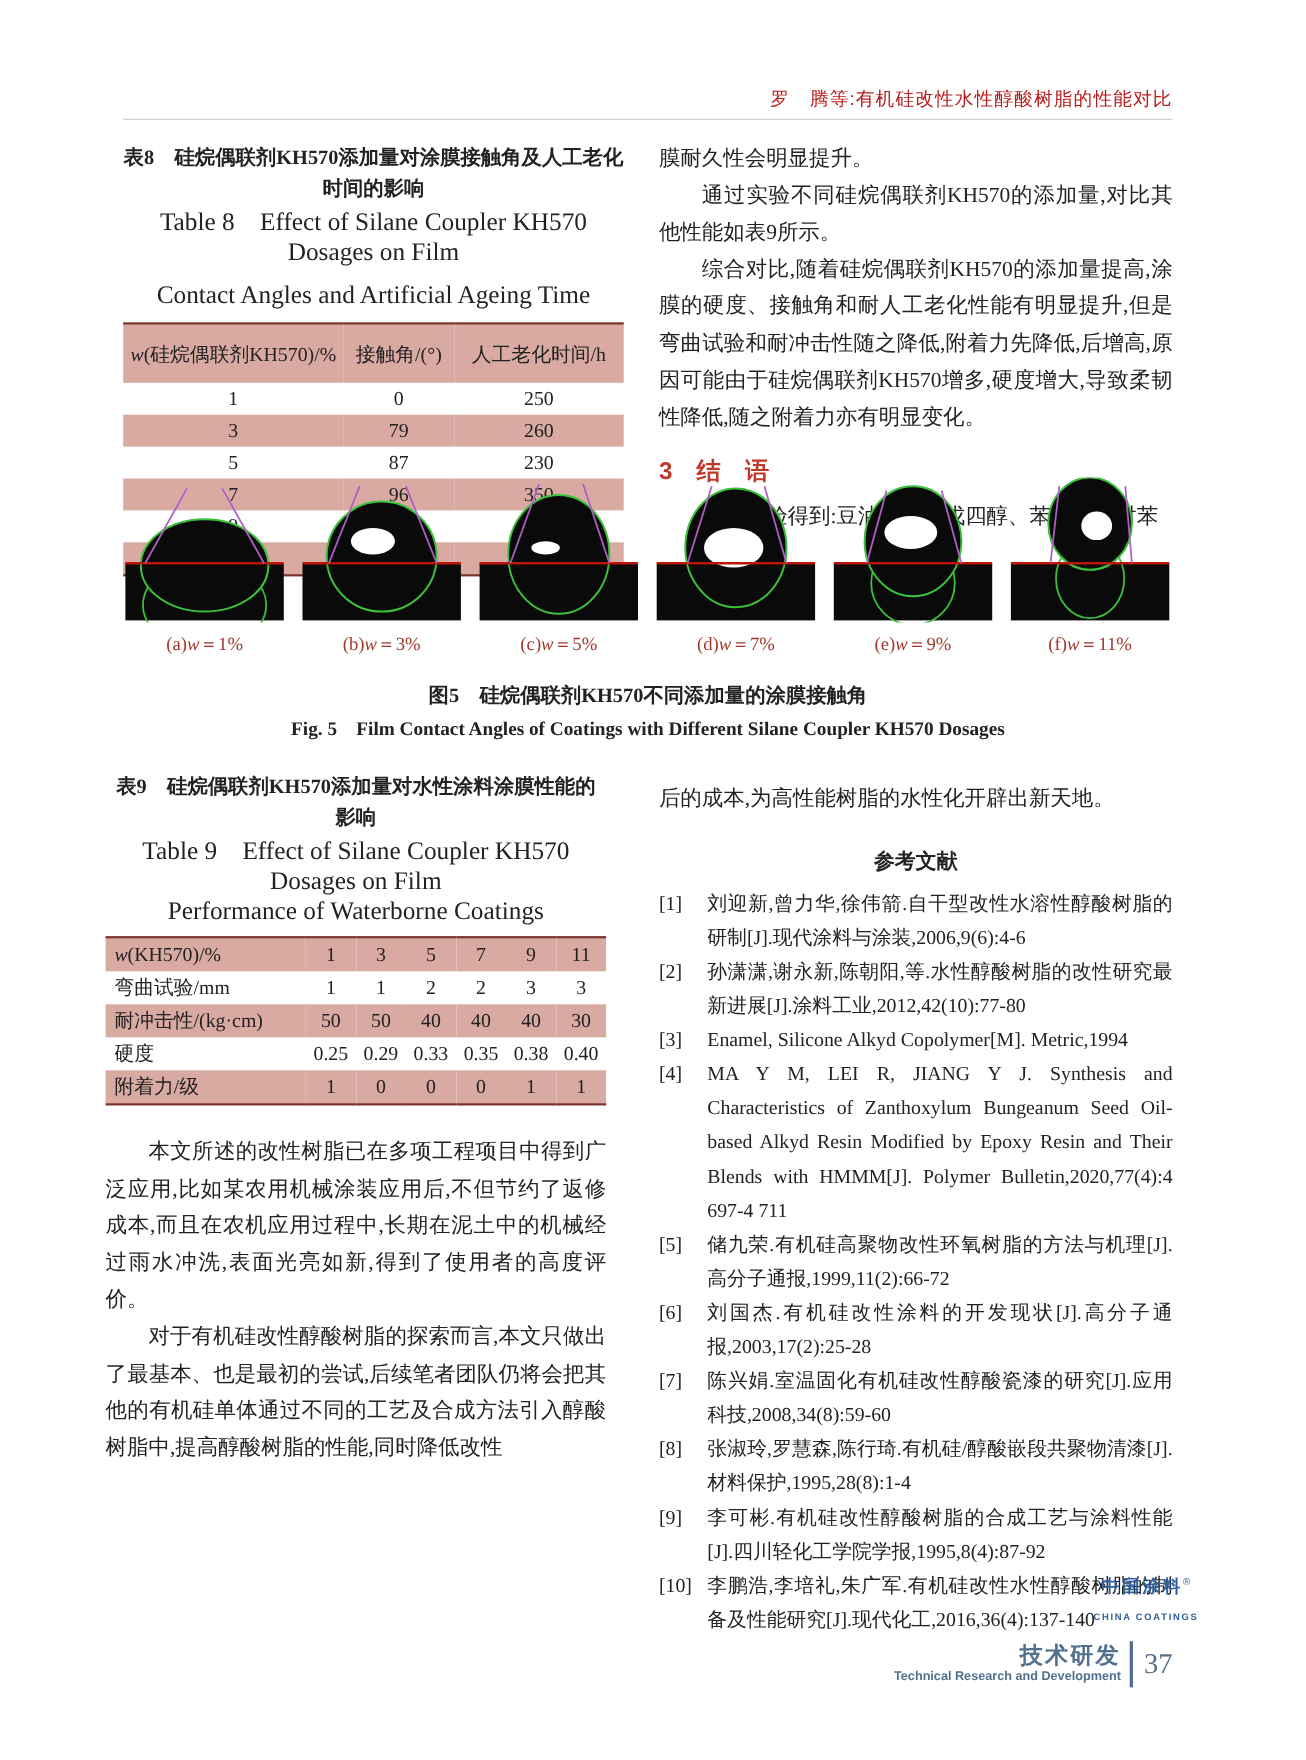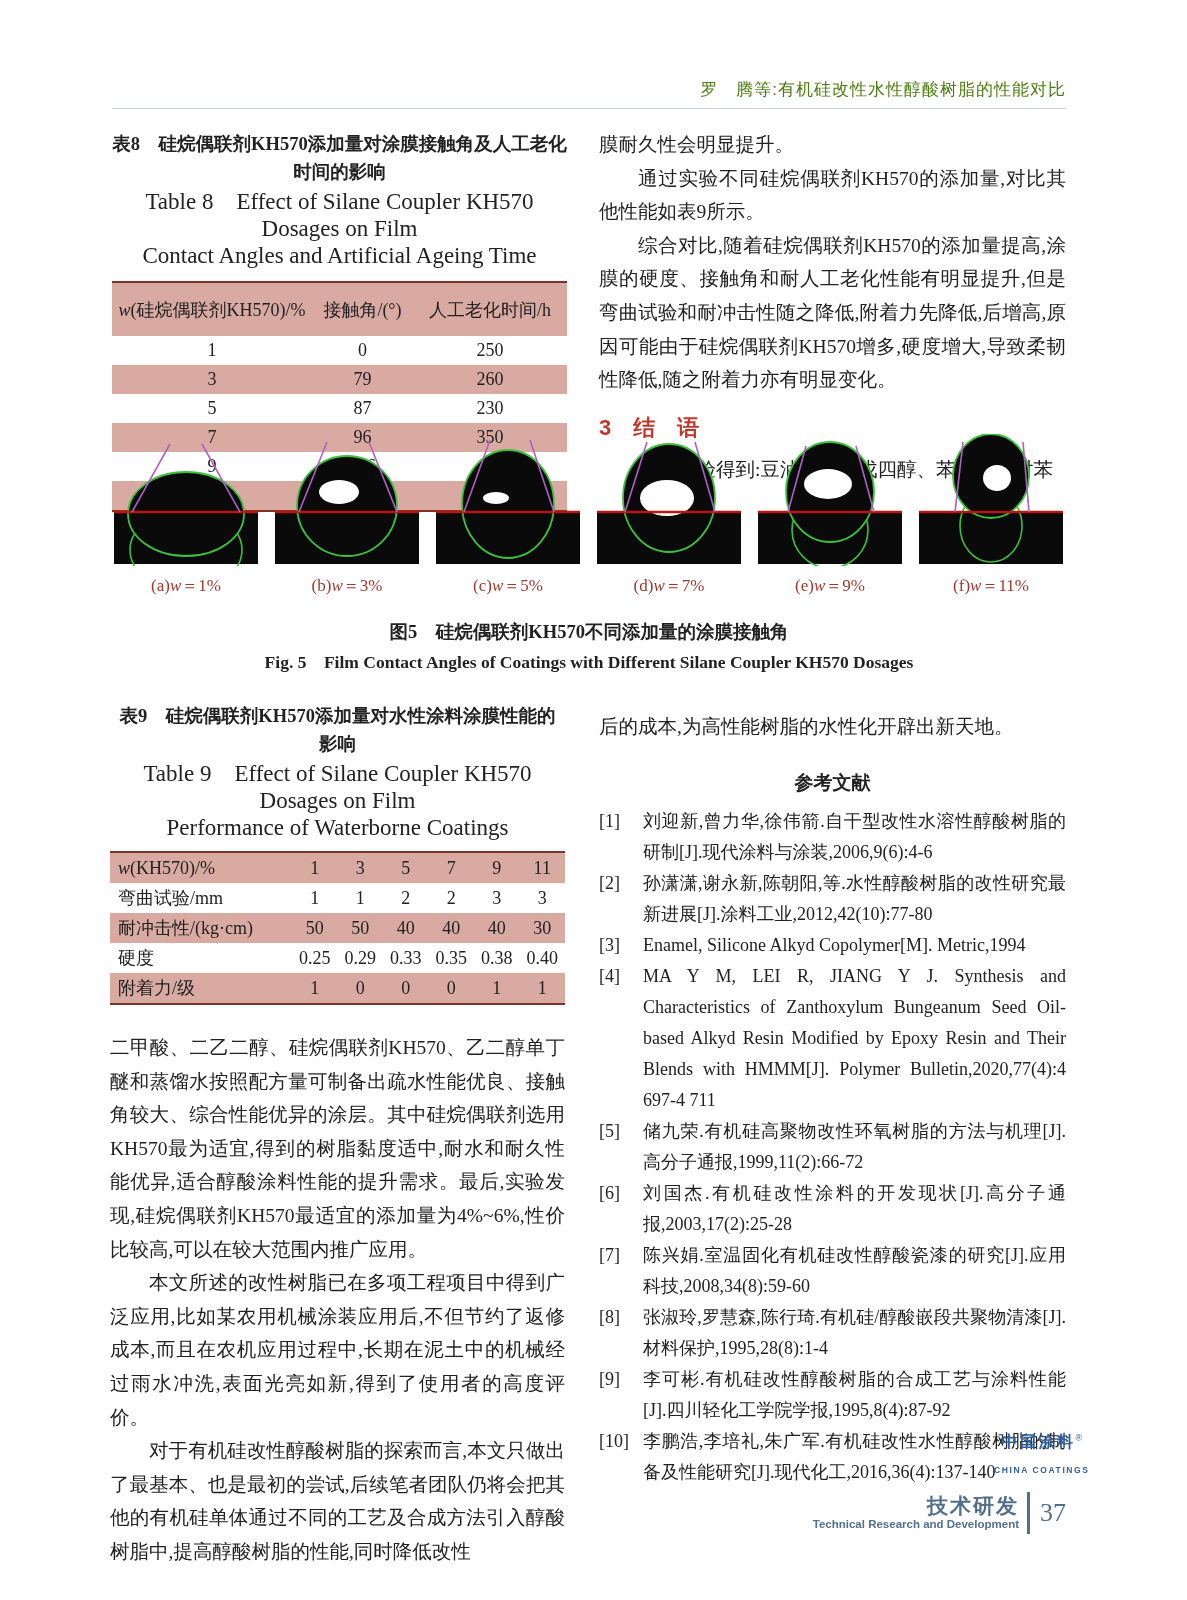--- a/index.html
+++ b/index.html
@@ -2,30 +2,30 @@
 <html lang="zh"><head>
 <meta charset="utf-8">
 <style>
   html,body{margin:0;padding:0;background:#e8e8e8;}
   .page{
     position:relative;width:1187px;height:1600px;background:#ffffff;
     margin:0 auto;overflow:hidden;
     font-family:"Liberation Serif","DejaVu Serif",serif;color:#222;
   }
   
-  .runhead{position:absolute;top:78px;right:121px;font-size:17px;letter-spacing:1px;color:#4d7c0f;
+  .runhead{position:absolute;top:78px;right:121px;font-size:17px;letter-spacing:1px;color:#b91c1c;
     font-family:"Liberation Sans","DejaVu Sans",sans-serif;}
   .head-rule{position:absolute;top:108px;left:112px;width:954px;height:0;border-top:1px solid #ccd1d5;}
 
   
   .blk{position:absolute;}
   #tbl8-block{left:112px;top:130px;width:455px;}
   #rc-upper{left:599px;top:128px;width:467px;}
   #figure-block{left:112px;top:434px;width:954px;}
-  #lc-lower{left:110px;top:702px;width:455px;}
+  #lc-lower{left:96px;top:702px;width:455px;}
   #rc-lower{left:599px;top:710px;width:467px;}
 
   
   .tbl-title-zh{font-weight:bold;font-size:18.5px;line-height:28px;text-align:center;}
   .tbl-title-en{font-weight:normal;font-size:23px;line-height:27px;text-align:center;margin-top:2px;}
 
   
   table.datatbl{width:100%;border-collapse:collapse;margin-top:12px;
     border-top:2.5px solid #7c342a;border-bottom:2.5px solid #7c342a;}
   table.datatbl td{font-size:18px;padding:2px 4px;text-align:center;vertical-align:middle;}
@@ -80,21 +80,21 @@
 
 <div class="page">
 
   <div class="runhead">罗　腾等:有机硅改性水性醇酸树脂的性能对比</div>
   <div class="head-rule"></div>
 
   <div class="blk" id="tbl8-block">
     <div class="tbl-title-zh">表8　硅烷偶联剂KH570添加量对涂膜接触角及人工老化</div>
     <div class="tbl-title-zh">时间的影响</div>
     <div class="tbl-title-en">Table 8　Effect of Silane Coupler KH570 Dosages on Film</div>
-    <div class="tbl-title-en" style="margin-top:0;">Contact Angles and Artificial Ageing Time</div>
+    <div class="tbl-title-en" style="margin-top:12px;">Contact Angles and Artificial Ageing Time</div>
     <table class="datatbl" id="table8">
       <tbody>
           <tr class="hdr">
             <td style="width: 44%;"><span><i>w</i>(硅烷偶联剂KH570)/%</span></td>
             <td><span>接触角/(°)</span></td>
             <td><span>人工老化时间/h</span></td>
           </tr>
           <tr>
             <td>1</td>
             <td>0</td>
@@ -262,21 +262,20 @@
             <td>1</td>
             <td>0</td>
             <td>0</td>
             <td>0</td>
             <td>1</td>
             <td>1</td>
           </tr>
         </tbody>
     </table>
     <div style="height:26px;"></div>
-    <p class="para">二甲酸、二乙二醇、硅烷偶联剂KH570、乙二醇单丁醚和蒸馏水按照配方量可制备出疏水性能优良、接触角较大、综合性能优异的涂层。其中硅烷偶联剂选用KH570最为适宜,得到的树脂黏度适中,耐水和耐久性能优异,适合醇酸涂料性能的提升需求。最后,实验发现,硅烷偶联剂KH570最适宜的添加量为4%~6%,性价比较高,可以在较大范围内推广应用。</p>
     <p class="para indent">本文所述的改性树脂已在多项工程项目中得到广泛应用,比如某农用机械涂装应用后,不但节约了返修成本,而且在农机应用过程中,长期在泥土中的机械经过雨水冲洗,表面光亮如新,得到了使用者的高度评价。</p>
     <p class="para indent">对于有机硅改性醇酸树脂的探索而言,本文只做出了最基本、也是最初的尝试,后续笔者团队仍将会把其他的有机硅单体通过不同的工艺及合成方法引入醇酸树脂中,提高醇酸树脂的性能,同时降低改性</p>
   </div>
 
   <div class="blk" id="rc-lower">
     <p class="para">后的成本,为高性能树脂的水性化开辟出新天地。</p>
     <div class="refs-head">参考文献</div>
     <div id="refs">
         <div class="ref-item">
           <span class="rn">[1]</span>

